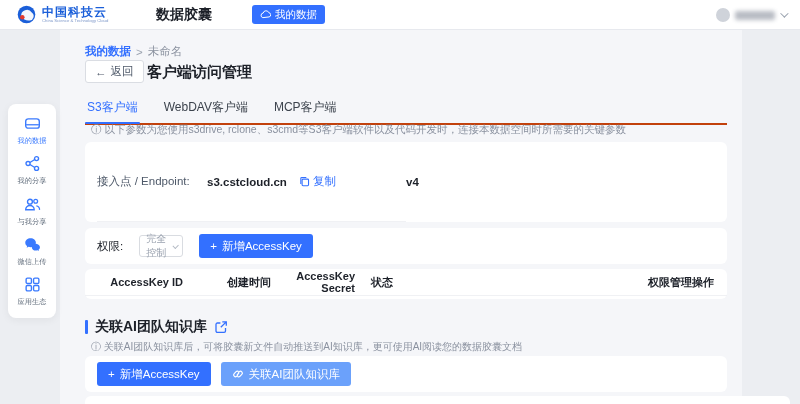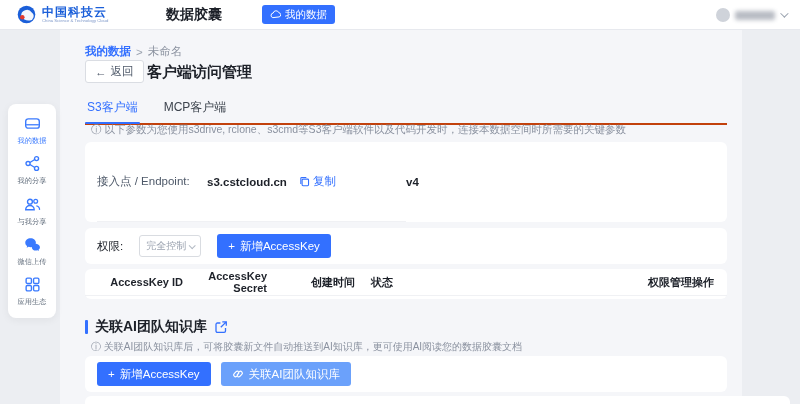--- a/index.html
+++ b/index.html
@@ -6,21 +6,21 @@
   html,body { width:800px; height:404px; overflow:hidden; }
   body { font-family:"Liberation Sans","DejaVu Sans",sans-serif; background:#eceef2; position:relative; }
   #app { position:relative; width:800px; height:404px; }
 
   
   .topbar { position:absolute; left:0; top:0; width:800px; height:30px; background:#ffffff; border-bottom:1px solid #e7e9ee; display:flex; align-items:center;gap:26px; }
   .logo-block { display:flex; align-items:center; gap:5px; margin-left:16px; cursor:pointer; }
   .logo-text { display:flex; flex-direction:column; line-height:1; }
   .logo-cn { font-size:12px; font-weight:bold; color:#1b5fd9; letter-spacing:1px; }
   .logo-en { font-size:5px; color:#7e98c9; transform:scale(.85); transform-origin:left top; white-space:nowrap; margin-top:1px; }
-  .app-title { font-size:14px; font-weight:bold; color:#1d2129; margin-left:20px; }
+  .app-title { font-size:14px; font-weight:bold; color:#1d2129; margin-left:10px; }
   .mydata-btn { margin-left:14px; height:19px; background:#3370ff; color:#fff; font-size:10.5px; border:none; border-radius:3px; padding:0 8px; display:flex; align-items:center; gap:4px; cursor:pointer; }
   .user-menu { position:absolute; right:14px; top:8px; display:flex; align-items:center; gap:5px; cursor:pointer; }
   .avatar { width:14px; height:14px; border-radius:50%; background:#cfd3da; }
   .user-name-blur { width:40px; height:9px; border-radius:2px; background:#b8bcc4; filter:blur(2px); }
   .caret-down { width:6px; height:6px; border-right:1.5px solid #9aa2af; border-bottom:1.5px solid #9aa2af; transform:rotate(45deg) translateY(-2px); }
 
   
   .sidebar { position:absolute; left:8px; top:104px; width:48px; height:214px; background:#fff; border-radius:8px; box-shadow:0 2px 8px rgba(31,35,41,.06); display:flex; flex-direction:column; padding:6px 0; }
   .side-item { flex:1; display:flex; flex-direction:column; align-items:center; justify-content:center; gap:3px; cursor:pointer; }
   .side-label { font-size:8px; color:#5f6b7a; white-space:nowrap; transform:scale(.9); }
@@ -50,21 +50,21 @@
   .param-card { left:85px; top:142px; width:642px; height:80px; padding:0 12px; display:flex; flex-direction:row; }
   .param-row { flex:1; display:flex; align-items:center; border-bottom:1px solid #f0f1f4; }
   .param-row:last-child { border-bottom:none; }
   .param-label { width:110px; font-size:11.5px; color:#4e5969; }
   .param-value { font-size:11.5px; font-weight:bold; color:#1d2129; }
   .inline-link { display:flex; align-items:center; gap:3px; margin-left:12px; font-size:11.5px; color:#3370ff; cursor:pointer; }
 
   
   .perm-card { left:85px; top:228px; width:642px; height:36px; display:flex; align-items:center; padding:0 12px; gap:16px; }
   .perm-label { font-size:11.5px; color:#1d2129; }
-  .perm-select { width:62px; height:22px; border:1px solid #d9dce1; border-radius:3px; display:flex; align-items:center; justify-content:space-between; padding:0 6px; cursor:pointer; background:#fff; }
+  .perm-select { width:44px; height:22px; border:1px solid #d9dce1; border-radius:3px; display:flex; align-items:center; justify-content:space-between; padding:0 6px; cursor:pointer; background:#fff; }
   .perm-select span { font-size:10px; color:#9aa2af; }
   .sel-caret { width:5px; height:5px; border-right:1.2px solid #b3bac4; border-bottom:1.2px solid #b3bac4; transform:rotate(45deg) translateY(-1px); }
   .btn-primary { height:24px; background:#3370ff; color:#fff; border:none; border-radius:3px; font-size:11.5px; padding:0 11px; display:flex; align-items:center; gap:5px; cursor:pointer; }
   .btn-light { height:24px; background:#6ba1fb; color:#fff; border:none; border-radius:3px; font-size:11.5px; padding:0 11px; display:flex; align-items:center; gap:5px; cursor:pointer; }
 
   
   .thead-card { left:85px; top:269px; width:642px; height:30px; }
   .thead-row { height:27px; display:flex; align-items:center; padding:0 13px; border-bottom:1px solid #f0f1f4; }
   .th { font-size:11px; font-weight:bold; color:#1d2129;text-align:right; }
   .th-c1{width:85px;} .th-c2{width:84px;} .th-c3{width:88px;} .th-c4{width:38px;} .th-c5{flex:1;} .th-c6{text-align:right;}
@@ -180,20 +180,21 @@
   </div>
 
   <button class="back-btn">
     <span>←</span>
     <span>返回</span>
   </button>
   <div class="page-title">客户端访问管理</div>
 
   <div class="tabs">
     <div class="tab active">S3客户端</div>
+    <div class="tab">WebDAV客户端</div>
     <div class="tab">MCP客户端</div>
   </div>
 
   <div class="hint hint-s3">ⓘ 以下参数为您使用s3drive, rclone、s3cmd等S3客户端软件以及代码开发时，连接本数据空间时所需要的关键参数</div>
 
   <div class="card param-card">
     <div class="param-row">
       <span class="param-label">接入点 / Endpoint:</span>
       <span class="param-value">s3.cstcloud.cn</span>
       <span class="inline-link">
@@ -219,22 +220,22 @@
     </div>
     <button class="btn-primary">
       <span>+</span>
       <span>新增AccessKey</span>
     </button>
   </div>
 
   <div class="card thead-card">
     <div class="thead-row">
       <span class="th th-c1">AccessKey ID</span>
+      <span class="th th-c3">创建时间</span>
       <span class="th th-c2">AccessKey Secret</span>
-      <span class="th th-c3">创建时间</span>
       <span class="th th-c4">状态</span>
       <span class="th th-c5">权限管理</span>
       <span class="th th-c6">操作</span>
     </div>
   </div>
 
   <div class="ai-title-row">
     <span class="ai-bar"></span>
     <span class="ai-title">关联AI团队知识库</span>
     <span class="ext-icon">

